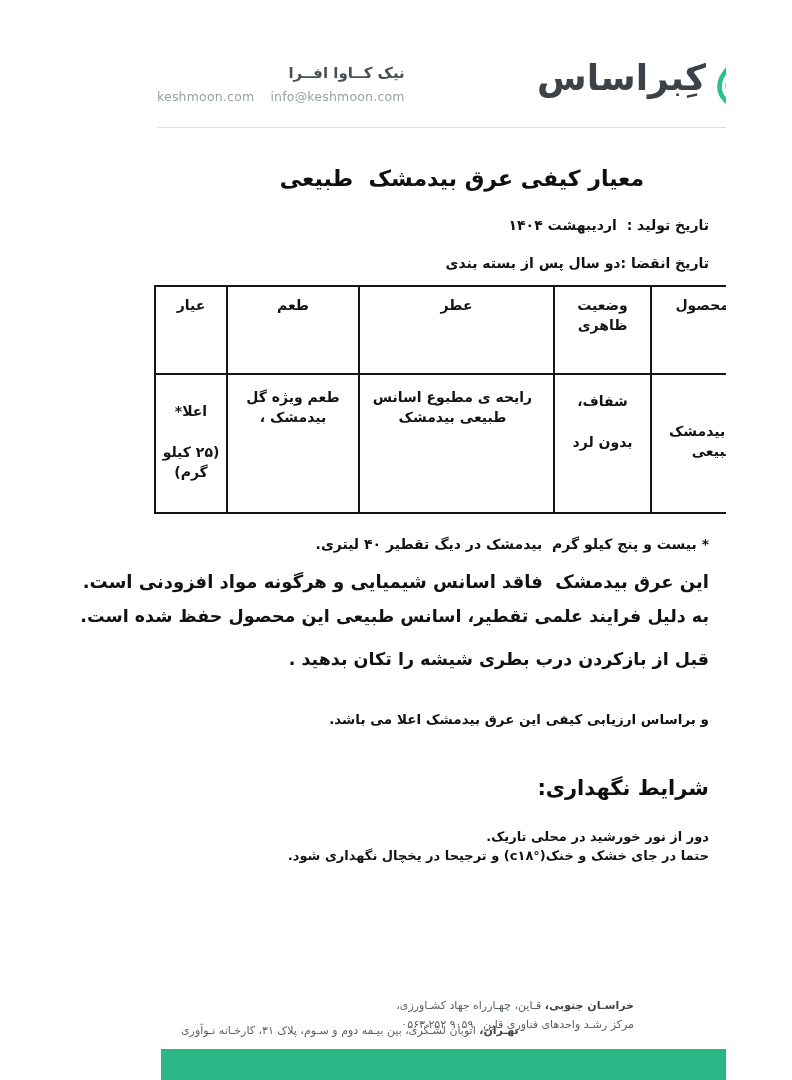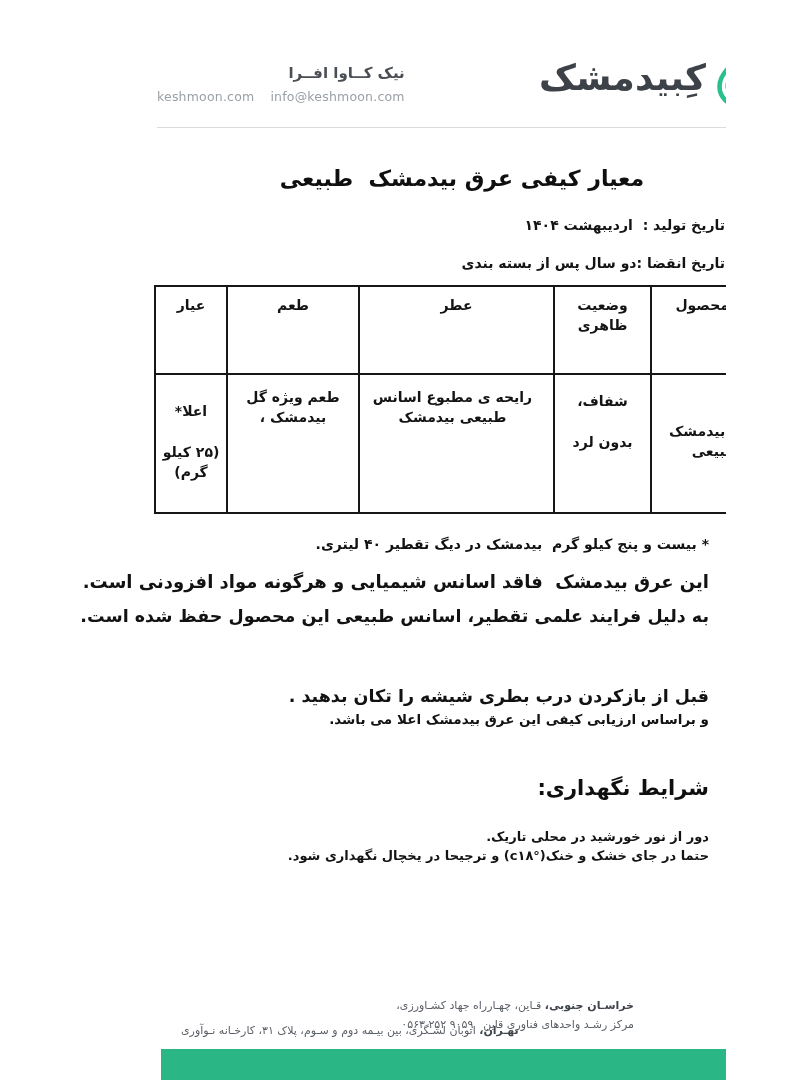--- a/index.html
+++ b/index.html
@@ -11,42 +11,42 @@
   .header { position:absolute; top:50px; left:91px; width:604px; display:flex; justify-content:space-between; align-items:flex-start; }
   .company-block { margin-top:14px; display:flex; flex-direction:column; }
   .company-name { font-size:15px; font-weight:bold; color:#4a4f55; text-align:right; direction:rtl; margin-bottom:7px; }
   .links-row { font-size:12.5px; color:#9aa0a6; letter-spacing:0.2px; display:flex; gap:16px; }
   .brand { display:flex; direction:rtl; align-items:center; gap:9px; }
   .wordmark { font-size:36px; font-weight:600; color:#3d4249; line-height:1; padding-bottom:6px; }
   .divider { position:absolute; top:127px; left:91px; width:593px; height:1px; background:#dcdcdc; }
 
   
   .doc-title { position:absolute; top:166px; left:0; width:792px; text-align:center; direction:rtl; font-size:22px; font-weight:bold; color:#0f0f0f; }
-  .date-line { position:absolute; right:1px; direction:rtl; text-align:center; font-size:14px; font-weight:bold; color:#141414; }
+  .date-line { position:absolute; right:17px; direction:rtl; text-align:center; font-size:14px; font-weight:bold; color:#141414; }
   .date-production { top:217px; }
   .date-expiry { top:255px; }
 
   
   table.spec { position:absolute; top:285px; left:88px; width:624px; border-collapse:collapse; direction:rtl; table-layout:fixed; }
   table.spec th, table.spec td { border:2px solid #161616; text-align:center; vertical-align:top; font-size:14px; font-weight:bold; color:#141414; white-space:pre-line; line-height:1.45;margin-top:26px; }
   table.spec thead tr { height:88px; }
   table.spec tbody tr { height:139px; }
   table.spec th { padding-top:8px; }
   td.cell-name { padding-top:46px; }
   td.cell-appearance { padding-top:16px; }
   td.cell-scent { padding-top:12px; padding-right:8px; }
   td.cell-taste { padding-top:12px; }
   td.cell-grade { padding-top:26px; }
 
   
   .note { position:absolute; right:17px; direction:rtl; text-align:right; font-weight:bold; color:#121212; }
   .note-star { top:536px; font-size:14px; }
   .note-additives { top:571px; font-size:18px; }
   .note-distill { top:606px; font-size:17.5px;text-align:center; }
-  .note-shake { top:686px; font-size:17.5px; }
+  .note-shake { top:649px; font-size:17.5px; }
   .note-grade { top:711px; font-size:13.5px; }
 
   
   .storage-heading { position:absolute; right:17px; top:776px; direction:rtl; font-size:21px; font-weight:bold; color:#0f0f0f; }
   .storage-line { position:absolute; right:17px; direction:rtl; text-align:right; font-size:13px; font-weight:bold; color:#141414; }
   .storage-line1 { top:829px; }
   .storage-line2 { top:848px; }
 
   
   .footer-right { position:absolute; top:996px; right:92px; direction:rtl; text-align:right; font-size:11px; color:#5a5f66; line-height:1.75; }
@@ -68,21 +68,21 @@
         <span>info@keshmoon.com</span>
       </div>
     </div>
     <div class="brand">
       <span class="logo">
         <svg width="46" height="57" viewBox="0 0 46 57" aria-hidden="true">
           <path d="M31 4 C 17 13 4.5 25 4.5 36.5 a 18.8 18.8 0 0 0 37.6 0 C 42.1 25.5 37 12 31 4 Z" fill="none" stroke="#2abf8f" stroke-width="4.6" stroke-linejoin="round" stroke-linecap="round"></path>
           <path d="M22.5 45.5 a 9.8 9.8 0 1 1 9.8 -9.8 c 0 4.6 -3.4 7.6 -7.6 7.4" fill="none" stroke="#2abf8f" stroke-width="4.6" stroke-linecap="round"></path>
         </svg>
       </span>
-      <span class="wordmark">کِبیدمشک</span>
+      <span class="wordmark">کِبراساس</span>
     </div>
   </div>
   <div class="divider"></div>
 
   <h1 class="doc-title">معیار کیفی عرق بیدمشک &nbsp;طبیعی</h1>
   <div class="date-line date-production">تاریخ تولید : &nbsp;اردیبهشت ۱۴۰۴</div>
   <div class="date-line date-expiry">تاریخ انقضا :دو سال پس از بسته بندی</div>
 
   <table class="spec">
     <colgroup>

